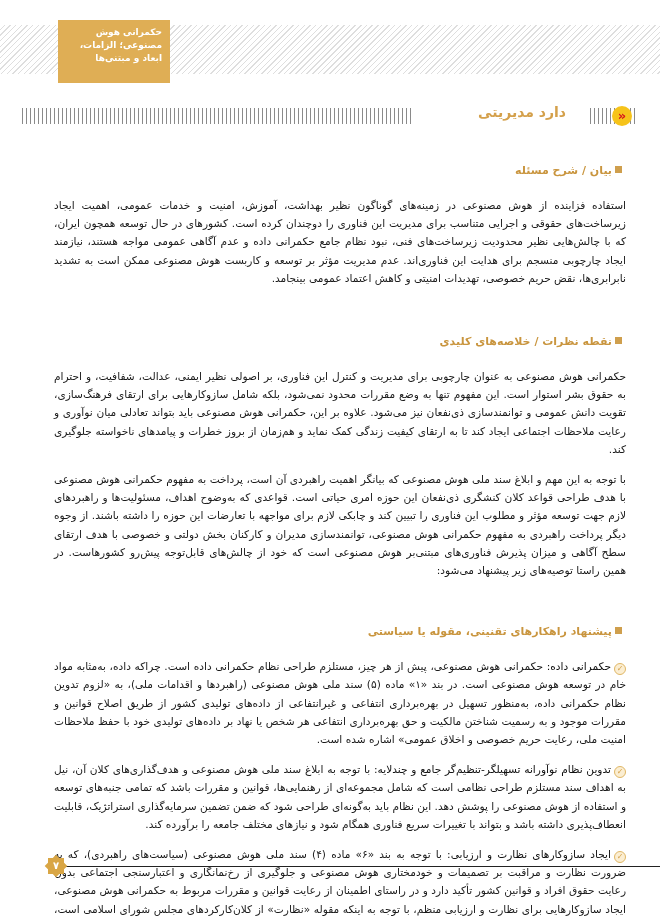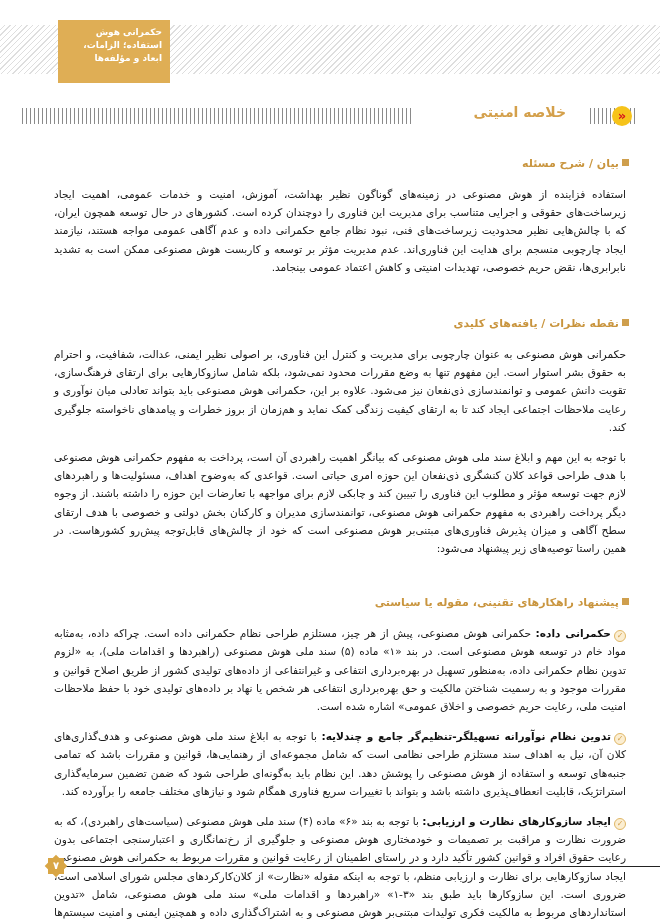--- a/index.html
+++ b/index.html
@@ -36,73 +36,73 @@
     .bar-title {
       position: absolute; right: 72px; top: 4px;
       font-size: 14px; font-weight: bold; color: #d4a04b;
     }
     .content {
       position: absolute; right: 22px; top: 146px; width: 596px;
       font-size: 10.6px; line-height: 18.2px; text-align: justify;
     }
     .content p { margin: 12px; }
     .h {
-      font-size: 11px; font-weight: bold; color: #c9953e; margin: 9px;
+      font-size: 11px; font-weight: bold; color: #c9953e; margin: 16px;
       line-height: 18px;
     }
     .h .sq {
       display: inline-block; width: 7px; height: 7px; background: #cf9f4d;
       margin-left: 3px; vertical-align: 1px;
     }
     .gap { height: 18px; }
     .gap2 { height: 16px; }
     .item { margin: 0; }
     .check {
       display: inline-block; width: 10px; height: 10px; border-radius: 50%;
       border: 1px solid #e0b766; background: #fbeed2; color: #d4a04b;
       font-size: 8px; line-height: 10px; text-align: center; margin-left: 3px;
       vertical-align: -1px;
     }
-    .lead { font-weight: bold; color: #111; }
+    .lead { font-weight: normal; color: #111; }
     .footer-line {
       position: absolute; left: 62px; top: 866px; width: 598px; height: 1px;
       background: #222;
     }
     .page-badge {
       position: absolute; left: 45px; top: 855px; width: 22px; height: 22px;
     }
     .page-badge .s1, .page-badge .s2 {
       position: absolute; left: 3px; top: 3px; width: 16px; height: 16px; background: #d9a645;
     }
     .page-badge .s2 { transform: rotate(45deg); }
     .page-num {
       position: absolute; left: 0; top: 0; width: 22px; height: 22px;
       text-align: center; line-height: 22px; color: #fff; font-size: 10px; font-weight: bold;
     }
   </style>
 </head>
 <body>
 
 <div class="top-band"></div>
-<div class="header-tag">حکمرانی هوش استفاده؛ الزامات، ابعاد و مؤلفه‌ها</div>
+<div class="header-tag">حکمرانی هوش مصنوعی؛ الزامات، ابعاد و مبتنی‌ها</div>
 
 <div class="section-bar">
   <span class="ticks r"></span>
   <span class="bar-logo">«</span>
-  <span class="bar-title">خلاصه امنیتی</span>
+  <span class="bar-title">دارد مدیریتی</span>
   <span class="ticks l"></span>
 </div>
 
 <div class="content">
   <h3 class="h"><span class="sq"></span><span>بیان / شرح مسئله</span></h3>
   <p>استفاده فزاینده از هوش مصنوعی در زمینه‌های گوناگون نظیر بهداشت، آموزش، امنیت و خدمات عمومی، اهمیت ایجاد زیرساخت‌های حقوقی و اجرایی متناسب برای مدیریت این فناوری را دوچندان کرده است. کشورهای در حال توسعه همچون ایران، که با چالش‌هایی نظیر محدودیت زیرساخت‌های فنی، نبود نظام جامع حکمرانی داده و عدم آگاهی عمومی مواجه هستند، نیازمند ایجاد چارچوبی منسجم برای هدایت این فناوری‌اند. عدم مدیریت مؤثر بر توسعه و کاربست هوش مصنوعی ممکن است به تشدید نابرابری‌ها، نقض حریم خصوصی، تهدیدات امنیتی و کاهش اعتماد عمومی بینجامد.</p>
 
   <div class="gap"></div>
 
-  <h3 class="h"><span class="sq"></span><span>نقطه نظرات / یافته‌های کلیدی</span></h3>
+  <h3 class="h"><span class="sq"></span><span>نقطه نظرات / خلاصه‌های کلیدی</span></h3>
   <p>حکمرانی هوش مصنوعی به عنوان چارچوبی برای مدیریت و کنترل این فناوری، بر اصولی نظیر ایمنی، عدالت، شفافیت، و احترام به حقوق بشر استوار است. این مفهوم تنها به وضع مقررات محدود نمی‌شود، بلکه شامل سازوکارهایی برای ارتقای فرهنگ‌سازی، تقویت دانش عمومی و توانمندسازی ذی‌نفعان نیز می‌شود. علاوه بر این، حکمرانی هوش مصنوعی باید بتواند تعادلی میان نوآوری و رعایت ملاحظات اجتماعی ایجاد کند تا به ارتقای کیفیت زندگی کمک نماید و هم‌زمان از بروز خطرات و پیامدهای ناخواسته جلوگیری کند.</p>
   <p>با توجه به این مهم و ابلاغ سند ملی هوش مصنوعی که بیانگر اهمیت راهبردی آن است، پرداخت به مفهوم حکمرانی هوش مصنوعی با هدف طراحی قواعد کلان کنشگری ذی‌نفعان این حوزه امری حیاتی است. قواعدی که به‌وضوح اهداف، مسئولیت‌ها و راهبردهای لازم جهت توسعه مؤثر و مطلوب این فناوری را تبیین کند و چابکی لازم برای مواجهه با تعارضات این حوزه را داشته باشند. از وجوه دیگر پرداخت راهبردی به مفهوم حکمرانی هوش مصنوعی، توانمندسازی مدیران و کارکنان بخش دولتی و خصوصی با هدف ارتقای سطح آگاهی و میزان پذیرش فناوری‌های مبتنی‌بر هوش مصنوعی است که خود از چالش‌های قابل‌توجه پیش‌رو کشورهاست. در همین راستا توصیه‌های زیر پیشنهاد می‌شود:</p>
 
   <div class="gap2"></div>
 
   <h3 class="h"><span class="sq"></span><span>پیشنهاد راهکارهای تقنینی، مقوله یا سیاستی</span></h3>
 
   <p class="item">
     <span class="check">✓</span><span class="lead">حکمرانی داده:</span><span> حکمرانی هوش مصنوعی، پیش از هر چیز، مستلزم طراحی نظام حکمرانی داده است. چراکه داده، به‌مثابه مواد خام در توسعه هوش مصنوعی است. در بند «۱» ماده (۵) سند ملی هوش مصنوعی (راهبردها و اقدامات ملی)، به «لزوم تدوین نظام حکمرانی داده، به‌منظور تسهیل در بهره‌برداری انتفاعی و غیرانتفاعی از داده‌های تولیدی کشور از طریق اصلاح قوانین و مقررات موجود و به رسمیت شناختن مالکیت و حق بهره‌برداری انتفاعی هر شخص یا نهاد بر داده‌های تولیدی خود با حفظ ملاحظات امنیت ملی، رعایت حریم خصوصی و اخلاق عمومی» اشاره شده است.</span>
   </p>

